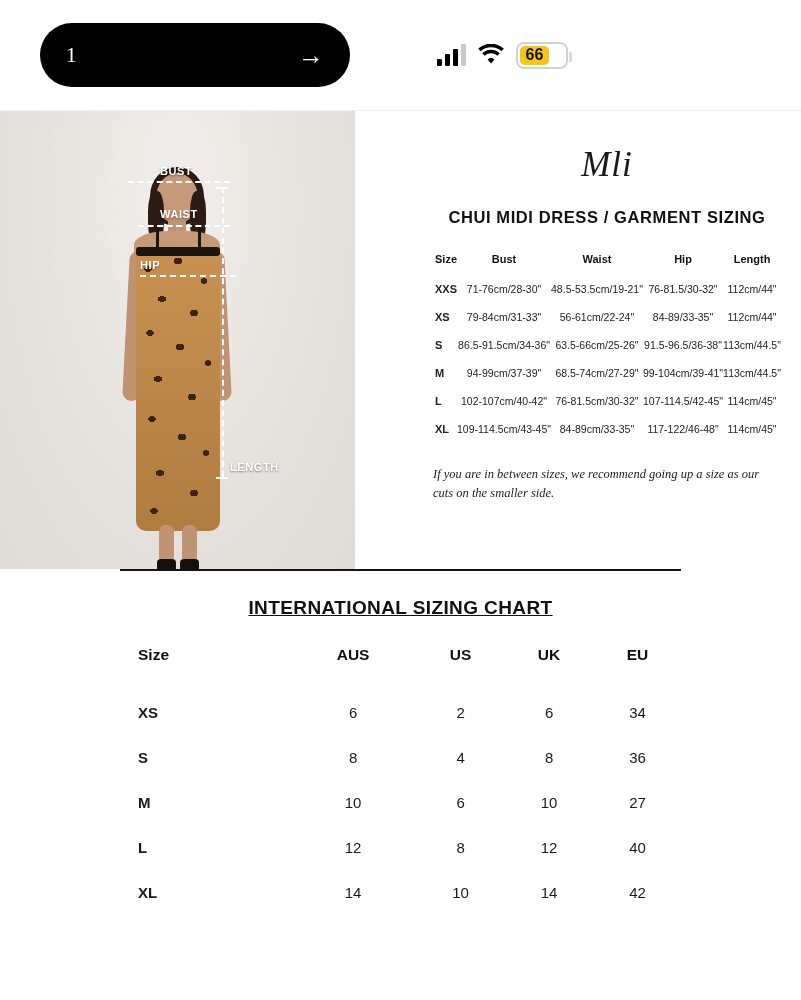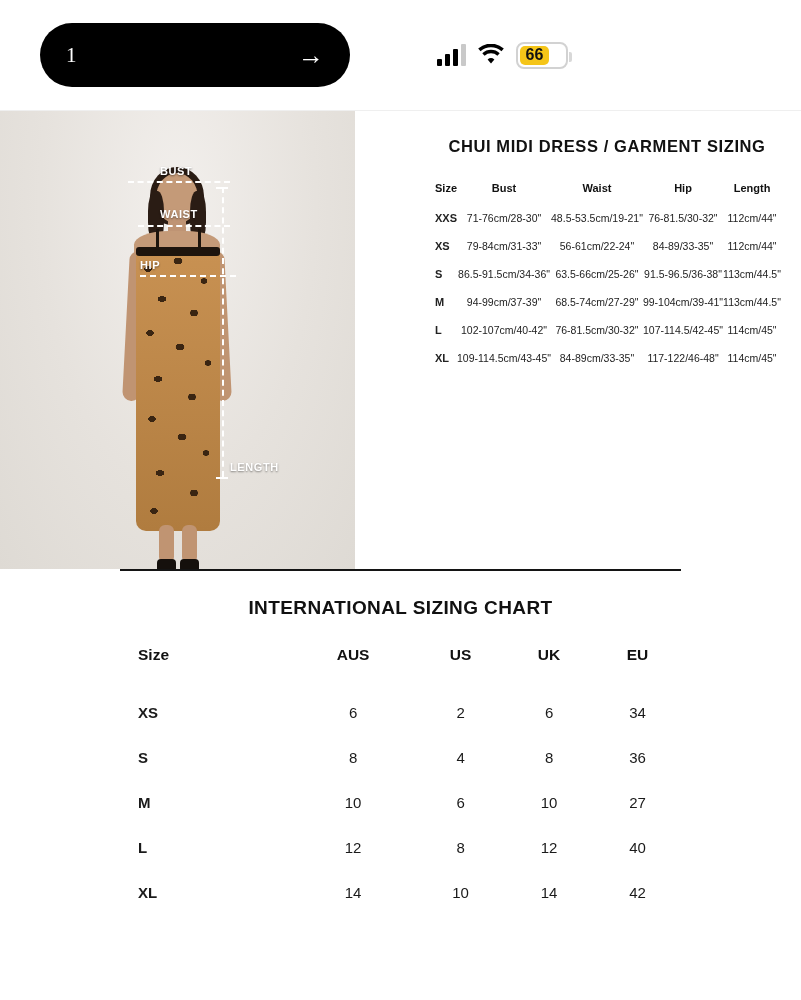--- a/index.html
+++ b/index.html
@@ -406,20 +406,21 @@
     margin: 0 120px 0 120px;
     padding-top: 26px;
   }
   .intl-title {
     text-align: center;
     font-size: 19px;
     font-weight: bold;
     letter-spacing: 0.4px;
     color: #111;
     margin-bottom: 26px;
+    text-decoration: underline;
   }
   table.intl {
     width: 100%;
     border-collapse: collapse;
   }
   table.intl th {
     font-size: 15.5px;
     font-weight: bold;
     color: #111;
     padding-bottom: 26px;
@@ -517,20 +518,21 @@
       <div class="measure-line" style="left:140px; top:164px; width:96px;"></div>
       <span class="measure-label" style="left:140px; top:148px;">HIP</span>
 
       <div class="length-line" style="left:222px; top:76px; height:290px;"></div>
       <div class="length-cap" style="left:216px; top:76px;"></div>
       <div class="length-cap" style="left:216px; top:366px;"></div>
       <span class="measure-label" style="left:230px; top:350px;">LENGTH</span>
     </div>
 
     <div class="info">
+      <div class="brand">Mli</div>
       <div class="garment-title">CHUI MIDI DRESS / GARMENT SIZING</div>
 
       <table class="sizing">
         <thead>
           <tr>
             <th class="left">Size</th>
             <th>Bust</th>
             <th>Waist</th>
             <th>Hip</th>
             <th>Length</th>
@@ -575,20 +577,21 @@
           <tr>
             <td class="left sz">XL</td>
             <td>109-114.5cm/43-45"</td>
             <td>84-89cm/33-35"</td>
             <td>117-122/46-48"</td>
             <td>114cm/45"</td>
           </tr>
         </tbody>
       </table>
 
+      <div class="note">If you are in between sizes, we recommend going up a size as our cuts on the smaller side.</div>
     </div>
   </div>
 
   <div class="intl-wrap">
     <div class="intl-title">INTERNATIONAL SIZING CHART</div>
 
     <table class="intl">
       <thead>
         <tr>
           <th class="left">Size</th>

